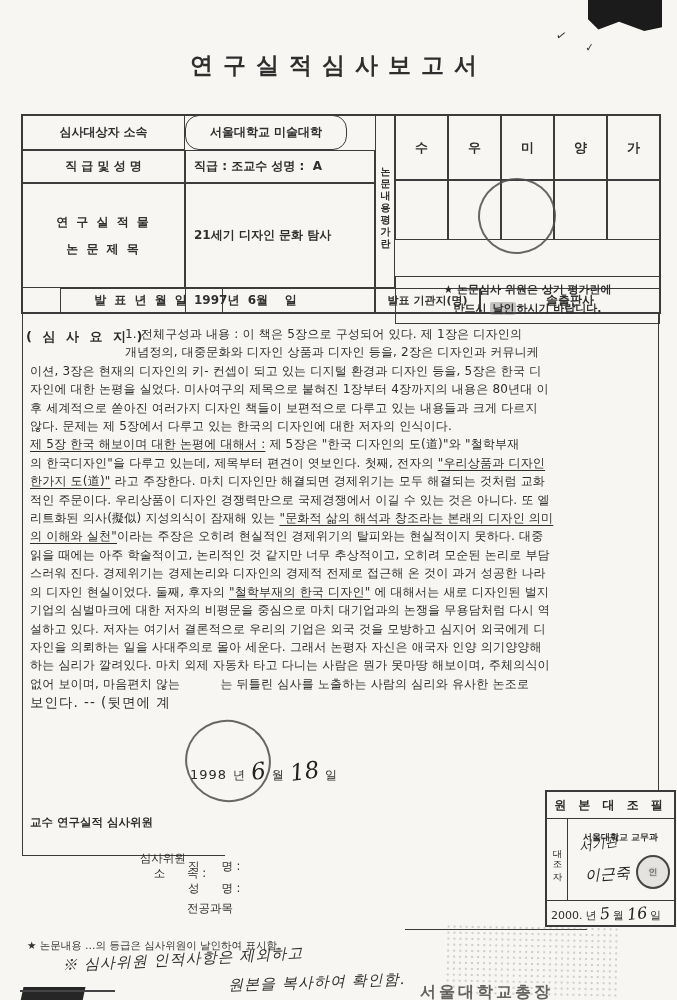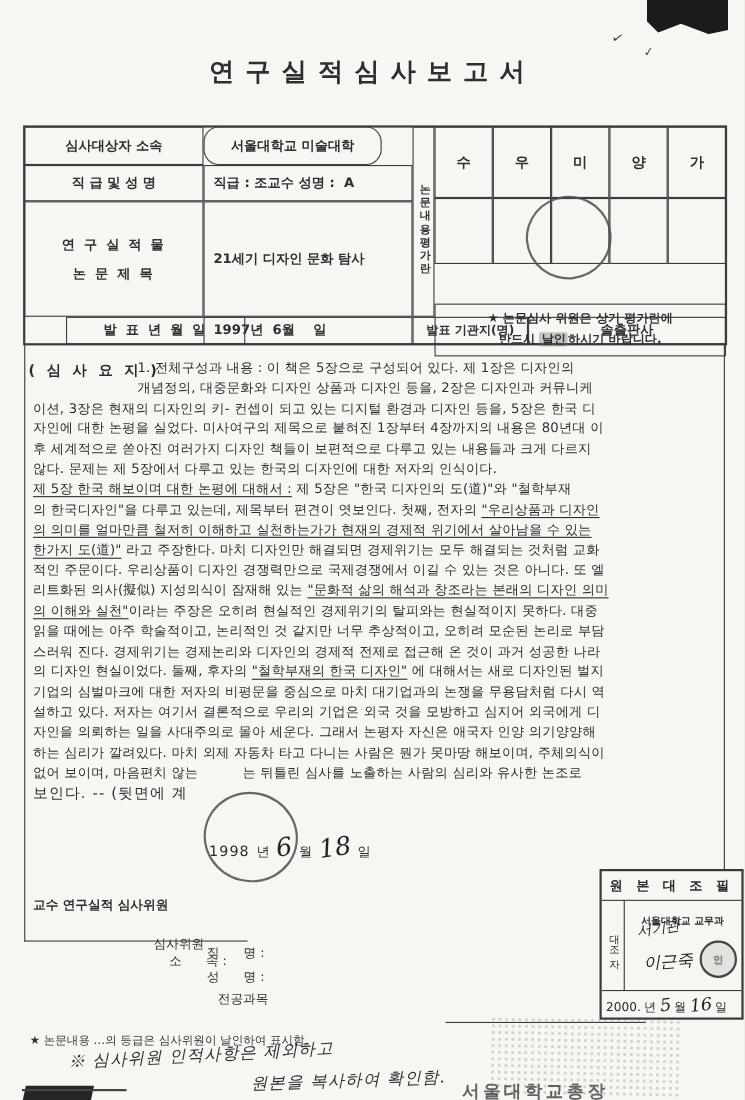--- a/index.html
+++ b/index.html
@@ -115,21 +115,20 @@
   <div class="abs review-label">( 심 사 요 지 )</div>
   <div class="abs rlines">
       <div class="rline"><span>1. 전체구성과 내용 : 이 책은 5장으로 구성되어 있다. 제 1장은 디자인의</span></div>
       <div class="rline"><span>개념정의, 대중문화와 디자인 상품과 디자인 등을, 2장은 디자인과 커뮤니케</span></div>
       <div class="rline"><span>이션, 3장은 현재의 디자인의 키- 컨셉이 되고 있는 디지털 환경과 디자인 등을, 5장은 한국 디</span></div>
       <div class="rline"><span>자인에 대한 논평을 실었다. 미사여구의 제목으로 붙혀진 1장부터 4장까지의 내용은 80년대 이</span></div>
       <div class="rline"><span>후 세계적으로 쏟아진 여러가지 디자인 책들이 보편적으로 다루고 있는 내용들과 크게 다르지</span></div>
       <div class="rline"><span>않다. 문제는 제 5장에서 다루고 있는 한국의 디자인에 대한 저자의 인식이다.</span></div>
       <div class="rline"><span class="u">제 5장 한국 해보이며 대한 논평에 대해서 :</span><span> 제 5장은 "한국 디자인의 도(道)"와 "철학부재</span></div>
       <div class="rline"><span>의 한국디자인"을 다루고 있는데, 제목부터 편견이 엿보인다. 첫째, 전자의 </span><span class="u">"우리상품과 디자인</span></div>
-      <div class="rline"><span class="u">의 의미를 얼마만큼 철저히 이해하고 실천하는가가 현재의 경제적 위기에서 살아남을 수 있는</span></div>
       <div class="rline"><span class="u">한가지 도(道)"</span><span> 라고 주장한다. 마치 디자인만 해결되면 경제위기는 모두 해결되는 것처럼 교화</span></div>
       <div class="rline"><span>적인 주문이다. 우리상품이 디자인 경쟁력만으로 국제경쟁에서 이길 수 있는 것은 아니다. 또 엘</span></div>
       <div class="rline"><span>리트화된 의사(擬似) 지성의식이 잠재해 있는 </span><span class="u">"문화적 삶의 해석과 창조라는 본래의 디자인 의미</span></div>
       <div class="rline"><span class="u">의 이해와 실천"</span><span>이라는 주장은 오히려 현실적인 경제위기의 탈피와는 현실적이지 못하다. 대중</span></div>
       <div class="rline"><span>읽을 때에는 아주 학술적이고, 논리적인 것 같지만 너무 추상적이고, 오히려 모순된 논리로 부담</span></div>
       <div class="rline"><span>스러워 진다. 경제위기는 경제논리와 디자인의 경제적 전제로 접근해 온 것이 과거 성공한 나라</span></div>
       <div class="rline"><span>의 디자인 현실이었다. 둘째, 후자의 </span><span class="u">"철학부재의 한국 디자인"</span><span> 에 대해서는 새로 디자인된 벌지</span></div>
       <div class="rline"><span>기업의 심벌마크에 대한 저자의 비평문을 중심으로 마치 대기업과의 논쟁을 무용담처럼 다시 역</span></div>
       <div class="rline"><span>설하고 있다. 저자는 여기서 결론적으로 우리의 기업은 외국 것을 모방하고 심지어 외국에게 디</span></div>
       <div class="rline"><span>자인을 의뢰하는 일을 사대주의로 몰아 세운다. 그래서 논평자 자신은 애국자 인양 의기양양해</span></div>
@@ -149,21 +148,21 @@
     <span>일</span>
   </div>
 
   <div class="abs sig" style="left:30px;top:815px;font-weight:600;">교수 연구실적 심사위원</div>
   <div class="abs sig" style="left:125px;top:837px;">
     <span>심사위원</span>
     <span style="margin-left:14px;">소      속 :</span>
   </div>
   <div class="abs sig" style="left:188px;top:859px;">직      명 :</div>
   <div class="abs sig" style="left:188px;top:881px;">성      명 :</div>
-  <div class="abs sig" style="left:198px;top:901px;text-align:center;">전공과목</div>
+  <div class="abs sig" style="left:187px;top:901px;text-align:center;">전공과목</div>
 
   <div class="abs vbox">
     <div class="vb-title">원 본 대 조 필</div>
     <div class="vb-body">
       <div class="vb-checker">
         <span class="vert" style="font-size:9.5px;">대조자</span>
       </div>
       <div class="vb-org">서울대학교 교무과</div>
       <span class="hand abs" style="left:32px;top:16px;font-size:13px;transform:rotate(-8deg);">서기관</span>
       <span class="hand abs" style="left:38px;top:46px;font-size:15px;transform:rotate(-4deg);">이근죽</span>

